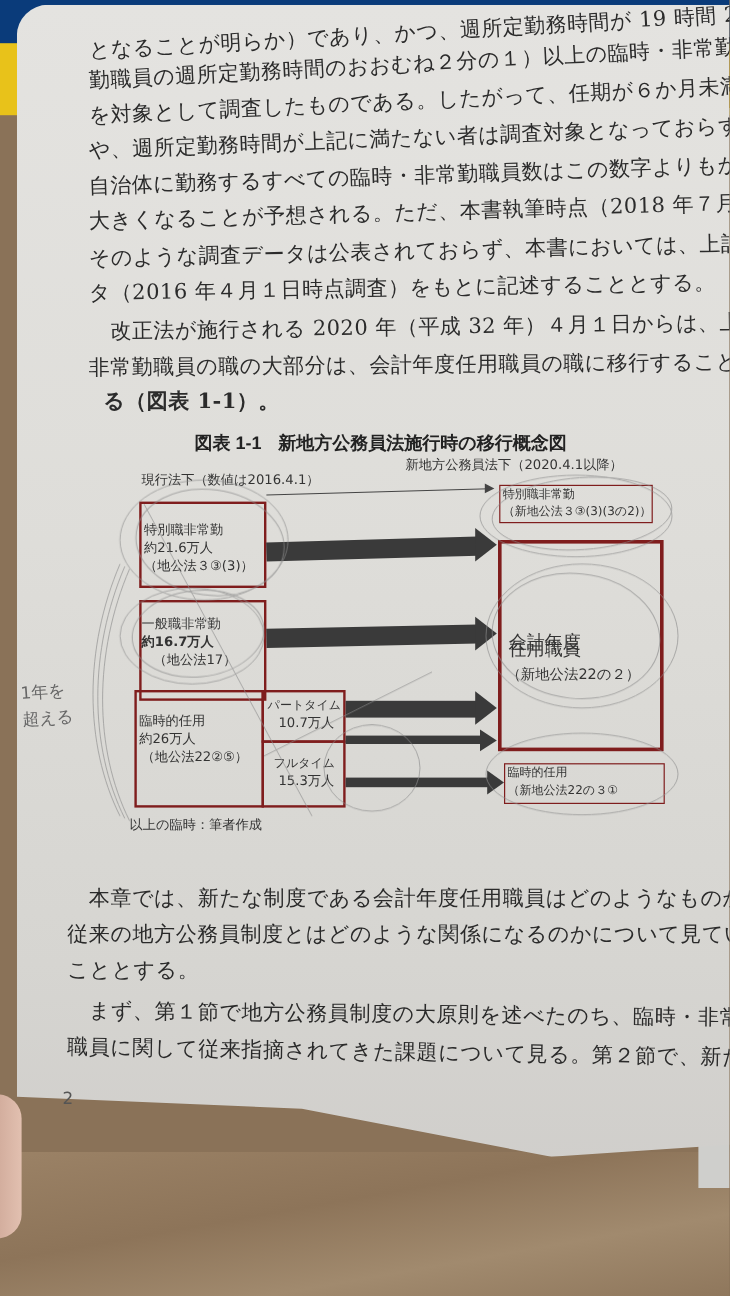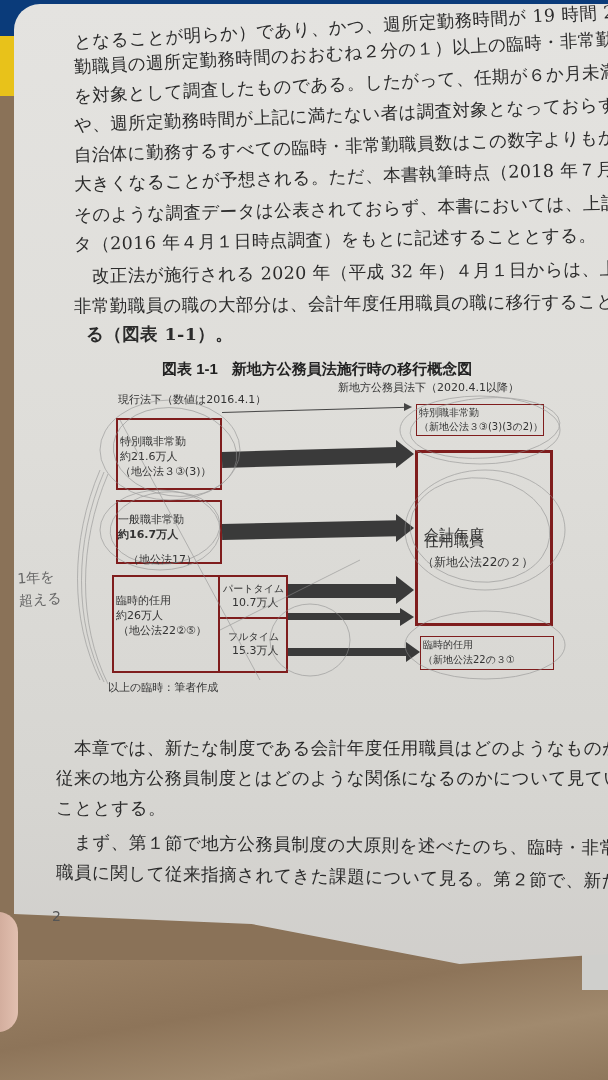--- a/index.html
+++ b/index.html
@@ -80,24 +80,24 @@
 <div class="small" style="left:338px;top:380px;">新地方公務員法下（2020.4.1以降）</div>
 
 <div style="position:absolute;left:222px;top:412px;width:186px;height:1px;background:#444;transform:rotate(-1.6deg);transform-origin:left center;"></div>
 <div style="position:absolute;left:404px;top:403px;width:0;height:0;border-top:4px solid transparent;border-bottom:4px solid transparent;border-left:8px solid #444;"></div>
 
 <div class="box" style="left:116px;top:418px;width:106px;height:72px;">
   <div class="small" style="left:2px;top:14px;">特別職非常勤</div>
   <div class="small" style="left:2px;top:29px;">約21.6万人</div>
   <div class="small" style="left:2px;top:44px;">（地公法３③(3)）</div>
 </div>
-<div class="box" style="left:116px;top:500px;width:106px;height:64px;padding-left:12px;">
+<div class="box" style="left:116px;top:500px;width:106px;height:84px;padding-left:12px;">
   <div class="small" style="left:0px;top:10px;">一般職非常勤</div>
   <div class="small" style="left:0px;top:25px;font-weight:bold;">約16.7万人</div>
-  <div class="small" style="left:10px;top:50px;">（地公法17）</div>
+  <div class="small" style="left:10px;top:40px;">（地公法17）</div>
 </div>
 <div class="box" style="left:112px;top:575px;width:108px;height:98px;">
   <div class="small" style="left:2px;top:16px;">臨時的任用</div>
   <div class="small" style="left:2px;top:31px;">約26万人</div>
   <div class="small" style="left:4px;top:46px;">（地公法22②⑤）</div>
 </div>
 <div class="box" style="left:218px;top:575px;width:70px;height:44px;">
   <div class="small" style="left:3px;top:4px;font-size:10px;">パートタイム</div>
   <div class="small" style="left:12px;top:18px;">10.7万人</div>
 </div>

